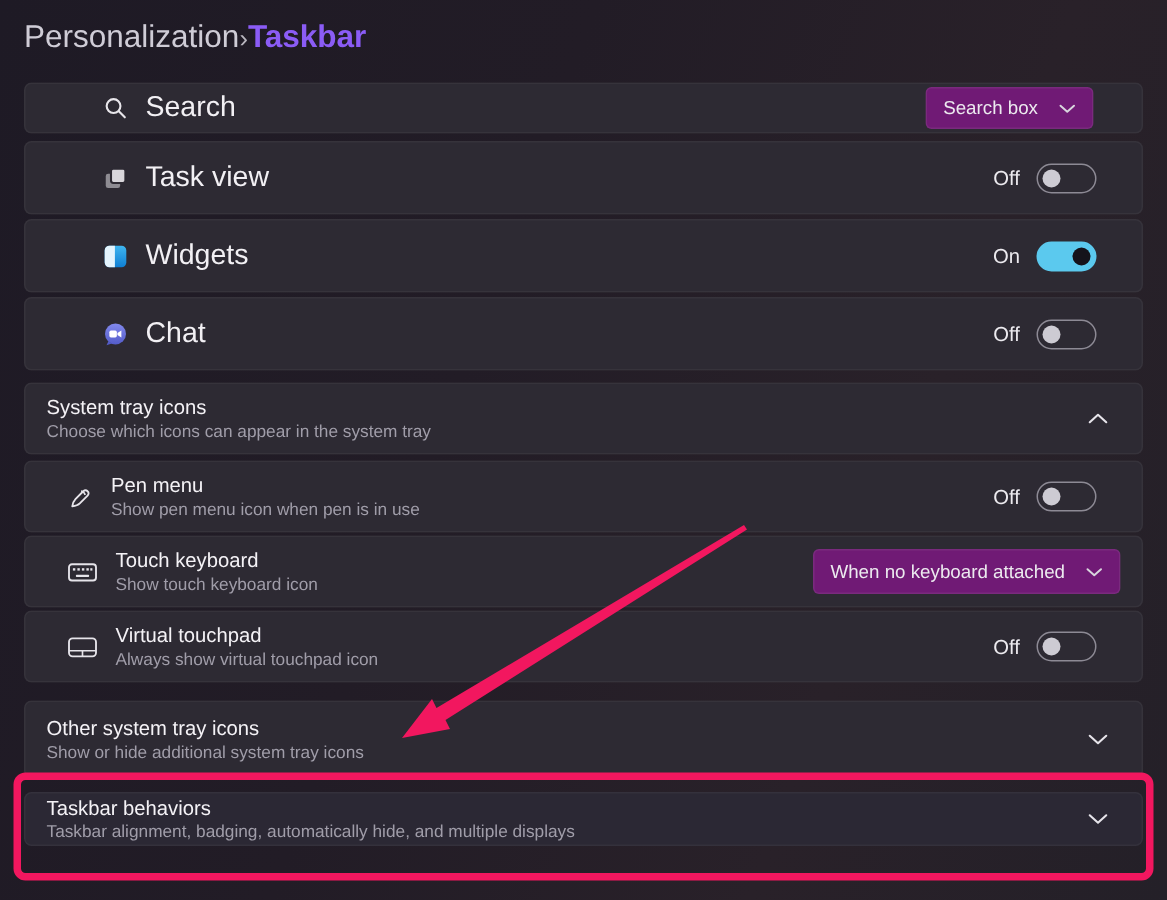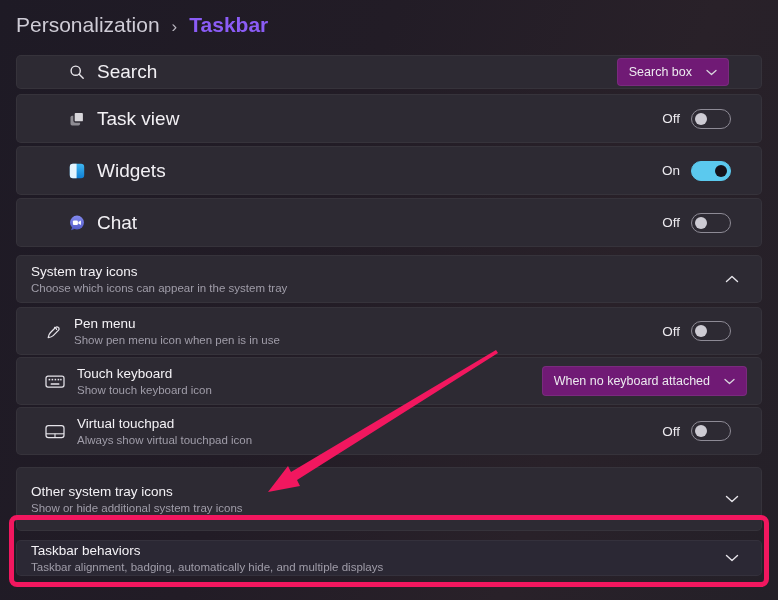--- a/index.html
+++ b/index.html
@@ -4,41 +4,41 @@
 <style>
   * { box-sizing: border-box; margin: 0; padding: 0; }
   html, body { width: 778px; height: 600px; overflow: hidden; }
   body {
     font-family: "Liberation Sans", sans-serif;
     background: linear-gradient(110deg, #1e1a25 0%, #221c26 40%, #292129 72%, #242028 100%);
     position: relative;
     color: #f2f0f4;
   }
   .header { padding: 13px 0 0 16px; height: 55px; }
-  .breadcrumb { display: flex; align-items: baseline; gap: 12px; font-size: 21px; }
+  .breadcrumb { display: flex; align-items: baseline; font-size: 21px; }
   .crumb-root { color: #cfccd6; font-weight: 500; }
   .crumb-sep { color: #b9b6bf; font-size: 17px; }
   .crumb-current { color: #8b5cf6; font-weight: 700; }
 
   .content { margin: 0 16px; }
   .row {
     background: #2d2a33;
     border: 1px solid rgba(255,255,255,0.045);
     border-radius: 5px;
     display: flex;
     align-items: center;
   }
   .row.search-row { height: 34px; margin-bottom: 5px; padding: 0 32px 0 52px; }
   .row.toggle-row { height: 49px; margin-bottom: 3px; padding: 0 30px 0 52px; }
   .row.chat-row { margin-bottom: 8px; }
   .row.expander-header { height: 48px; padding: 0 22px 0 14px; margin-bottom: 4px; }
   .row.child-two-line { height: 48px; margin-bottom: 2px; padding: 0 30px 0 28px; }
   .row.child-dd { padding-right: 14px; }
   .row.virtual-row { margin-bottom: 12px; }
-  .row.other-row { height: 64px; padding: 0 22px 0 14px; margin-bottom: 9px; }
+  .row.other-row { height: 52px; padding: 0 22px 0 14px; margin-bottom: 9px; }
   .row.behaviors-row { height: 36px; padding: 0 22px 0 14px; background: #2b2834; }
 
   .row-icon { flex: 0 0 auto; margin-right: 12px; display: flex; align-items: center; }
   .row-label { font-size: 19px; color: #f2f0f4; }
   .two-line { display: flex; flex-direction: column; gap: 3px; }
   .line-title { font-size: 13.5px; color: #f4f2f6; }
   .line-sub { font-size: 11.5px; color: #a09da9; }
   .spacer { flex: 1 1 auto; }
 
   .state-label { font-size: 13.5px; color: #eceaef; margin-right: 11px; }

